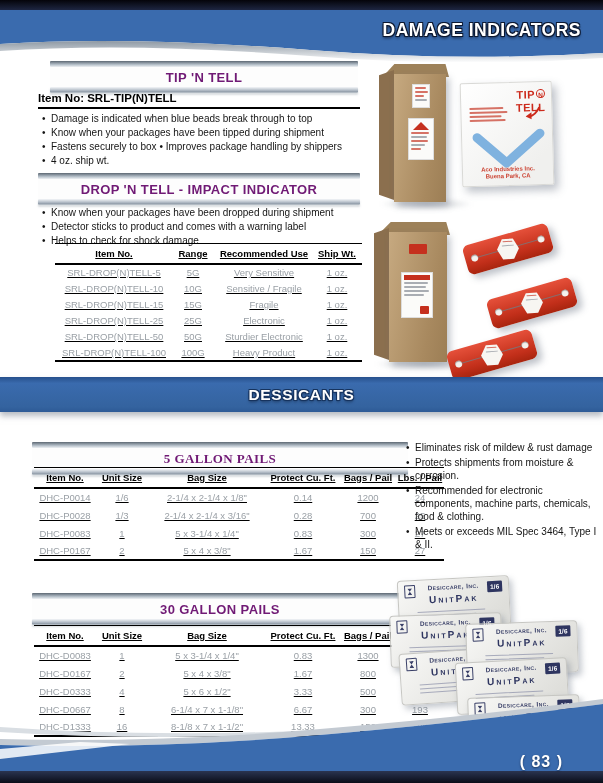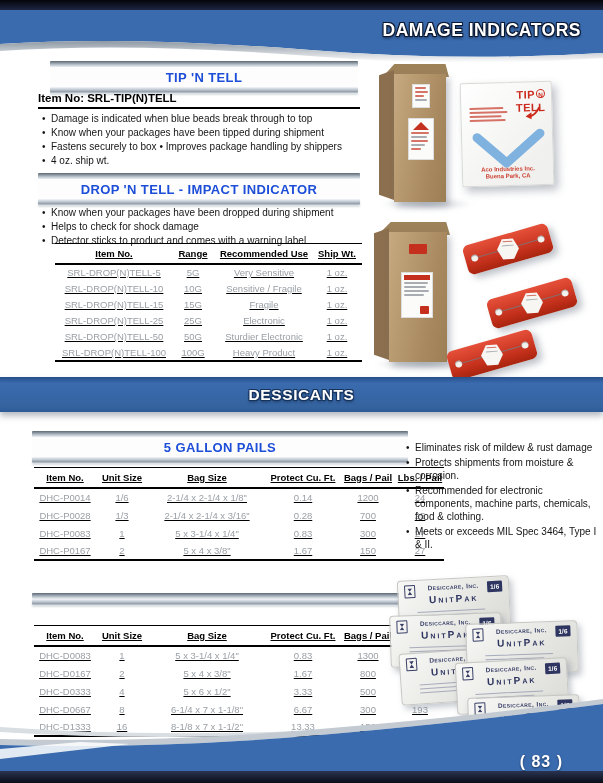--- a/index.html
+++ b/index.html
@@ -8,21 +8,21 @@
   .page { position:relative; width:603px; height:783px; background:#ffffff; margin:0 auto; overflow:hidden; }
 
   
   .top-banner { position:absolute; top:0; left:0; }
   .damage-title { position:absolute; top:20px; right:22px; font-size:17.5px; font-weight:700; color:#ffffff; letter-spacing:.5px;
     text-shadow:1px 1px 0 #0c1830, -1px -1px 0 #0c1830, 1px -1px 0 #0c1830, -1px 1px 0 #0c1830, 0 2px 3px rgba(5,10,25,.75); }
 
   
   .sec-header { position:absolute; }
   .sec-bar-top { height:6px; background:linear-gradient(to bottom,#5d6873,#aeb9c3 55%,#eef1f4); border-radius:1px; }
-  .sec-title { text-align:center; font-size:13px; font-weight:700; color:#1d4ed8; letter-spacing:.4px; padding:3px 0 2px 0; background:#fdfdfd; }
+  .sec-title { text-align:center; font-size:13px; font-weight:700; color:#701a75; letter-spacing:.4px; padding:3px 0 2px 0; background:#fdfdfd; }
   .sec-bar-bottom { height:6px; background:linear-gradient(to bottom,#f4f6f8,#b9c2cc 50%,#8b97a3 85%,#e3e8ec); border-radius:1px; box-shadow:0 2px 2px rgba(150,160,170,.35); }
 
   
   .item-no-line { position:absolute; left:38px; top:92px; width:322px; font-size:11.5px; font-weight:700; color:#000;
     padding-bottom:3px; border-bottom:2px solid #000; }
 
   
   ul.bullets { list-style:none; position:absolute; }
   ul.bullets li { position:relative; font-size:10px; line-height:13.5px; color:#151515; padding-left:9px; margin-bottom:.5px; }
   ul.bullets li::before { content:"\2022"; position:absolute; left:0; top:0; color:#151515; }
@@ -123,22 +123,22 @@
       <li>4 oz. ship wt.</li>
     </ul>
 
   <div class="sec-header" style="left:38px; top:173px; width:322px;">
     <div class="sec-bar-top"></div>
     <div class="sec-title">DROP 'N TELL - IMPACT INDICATOR</div>
     <div class="sec-bar-bottom"></div>
   </div>
   <ul class="bullets" style="left:42px; top:206px; width:318px;">
       <li>Know when your packages have been dropped during shipment</li>
+      <li>Detector sticks to product and comes with a warning label</li>
       <li>Helps to check for shock damage</li>
-      <li>Detector sticks to product and comes with a warning label</li>
     </ul>
 
   <table class="ptable drop-table" style="left:55px; top:243px; width:287px;">
     <colgroup>
         <col style="width:118px">
         <col style="width:40px">
         <col style="width:99px">
         <col style="width:50px">
       </colgroup>
     <thead>
@@ -275,21 +275,21 @@
           <div class="scribble" style="width:10px; margin-left:6px;"></div>
           <div class="scribble gray" style="width:12px; margin-left:5px;"></div>
         </div>
     </div>
   </div>
 
   <div class="dessicants-banner">
     <span class="banner-text">DESSICANTS</span>
   </div>
 
-  <div class="sec-header" style="left:32px; top:431px; width:376px;">
+  <div class="sec-header" style="left:32px; top:442px; width:376px;font-family:Liberation Serif, serif;">
     <div class="sec-bar-top"></div>
     <div class="sec-title">5 GALLON PAILS</div>
     <div class="sec-bar-bottom"></div>
   </div>
   <table class="ptable gal-table" style="left:34px; top:467px; width:372px;">
     <colgroup>
         <col style="width:62px">
         <col style="width:52px">
         <col style="width:118px">
         <col style="width:74px">
@@ -344,20 +344,21 @@
 
   <ul class="bullets benefits" style="left:406px; top:441px; width:192px;">
       <li>Eliminates risk of mildew &amp; rust damage</li>
       <li>Protects shipments from moisture &amp; corrosion.</li>
       <li>Recommended for electronic components, machine parts, chemicals, food &amp; clothing.</li>
       <li>Meets or exceeds MIL Spec 3464, Type I &amp; II.</li>
     </ul>
 
   <div class="sec-header" style="left:32px; top:593px; width:376px;">
     <div class="sec-bar-top"></div>
+    <div class="sec-title">30 GALLON PAILS</div>
     <div class="sec-bar-bottom"></div>
   </div>
   <table class="ptable gal-table" style="left:34px; top:625px; width:372px;">
     <colgroup>
         <col style="width:62px">
         <col style="width:52px">
         <col style="width:118px">
         <col style="width:74px">
         <col style="width:56px">
         <col style="width:48px">

